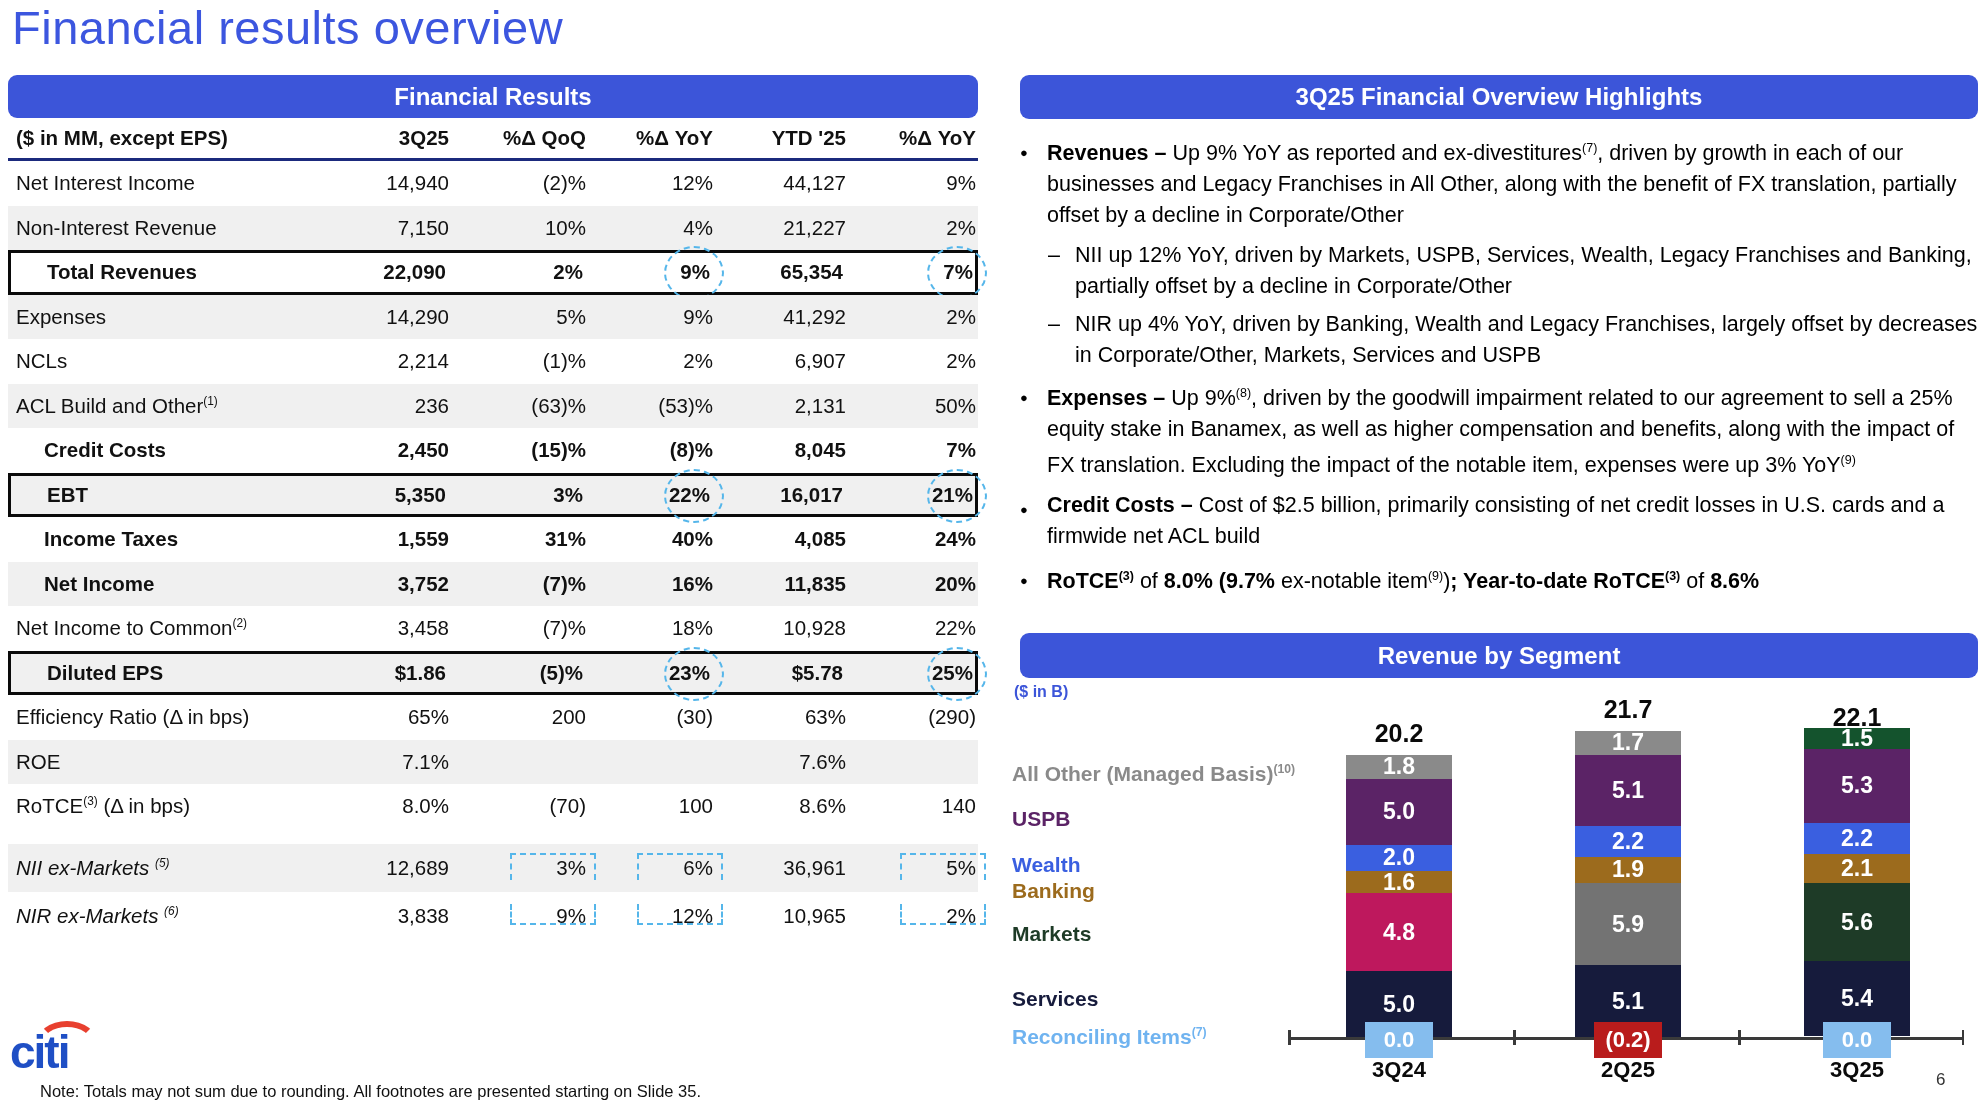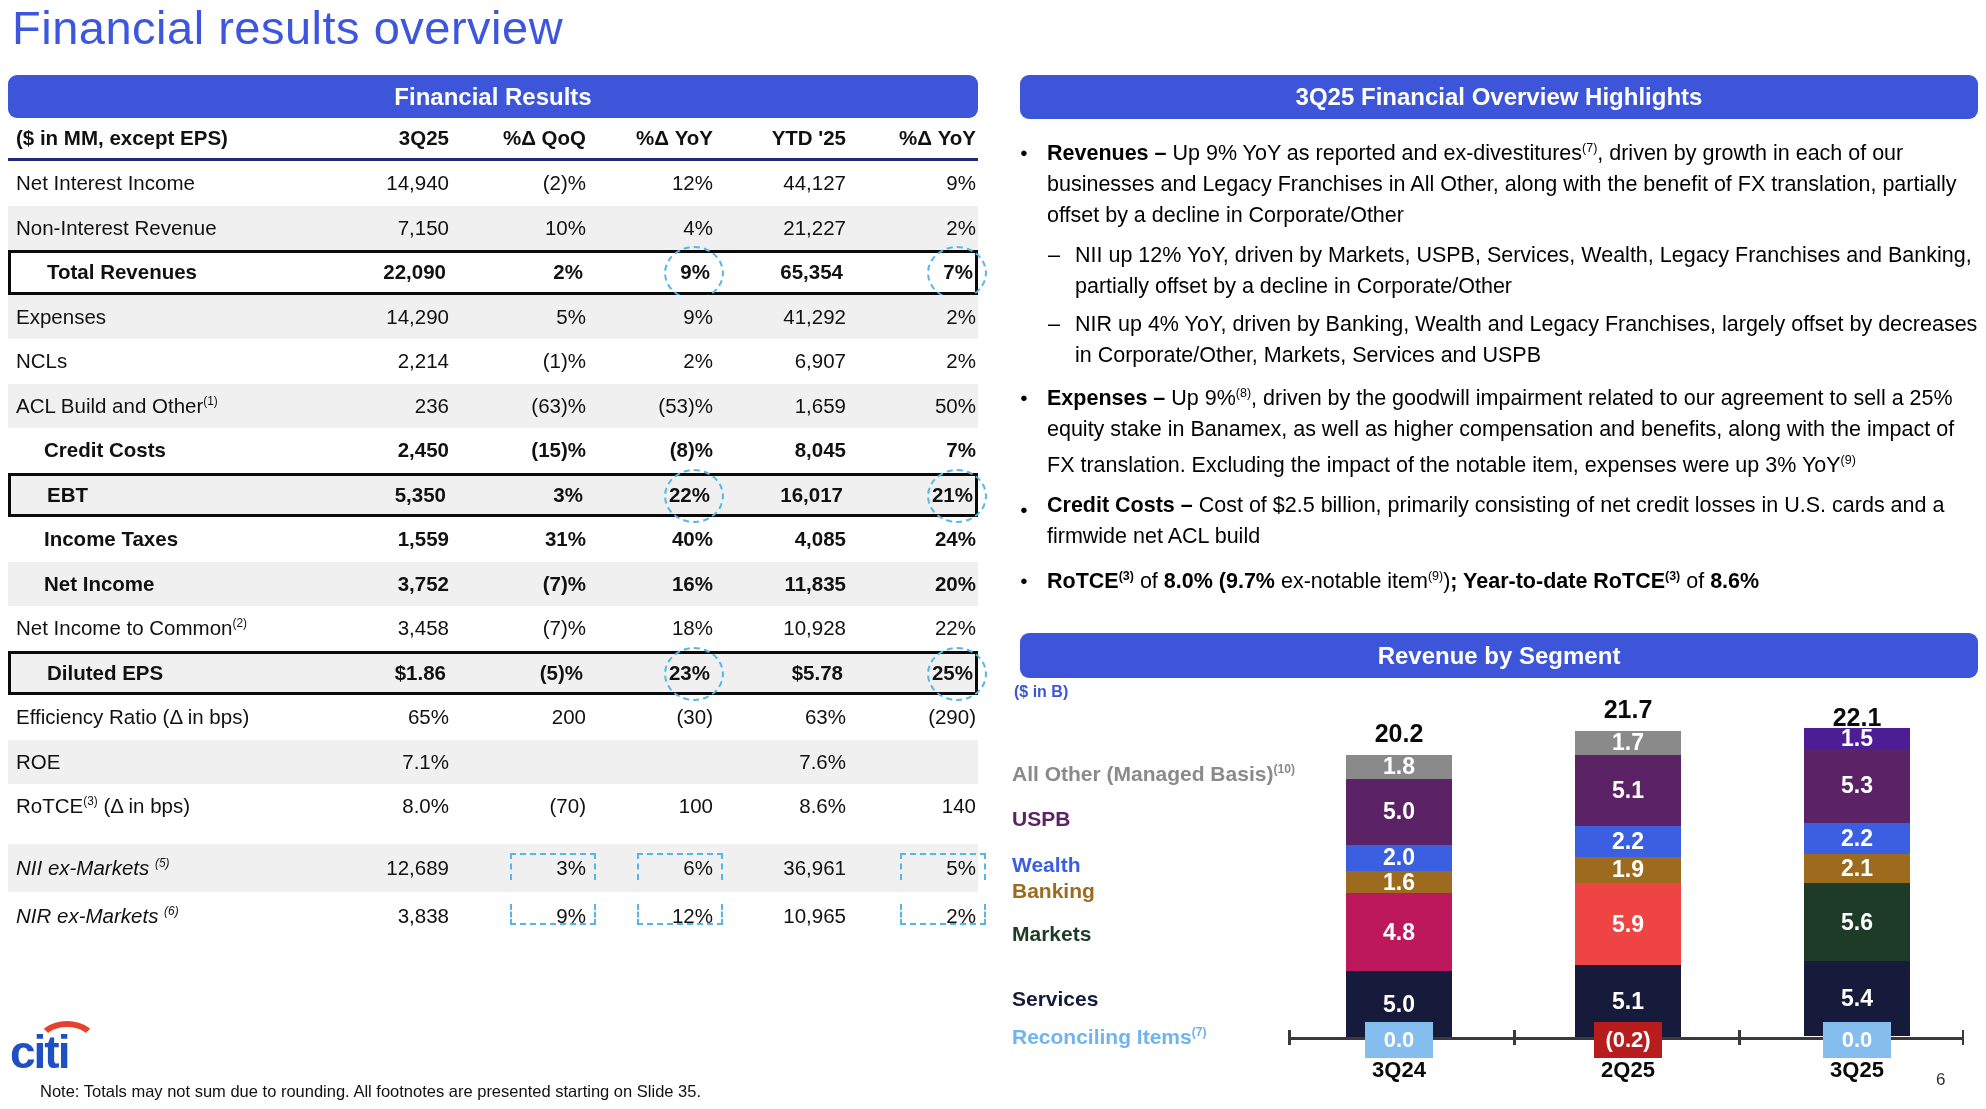--- a/index.html
+++ b/index.html
@@ -122,21 +122,21 @@
         <div class="cell num c2">(1)%</div>
         <div class="cell num c3">2%</div>
         <div class="cell num c4">6,907</div>
         <div class="cell num c5">2%</div>
       </div>
       <div class="trow stripe">
         <div class="cell lab"><span>ACL Build and Other</span><sup>(1)</sup></div>
         <div class="cell num c1">236</div>
         <div class="cell num c2">(63)%</div>
         <div class="cell num c3">(53)%</div>
-        <div class="cell num c4">1,659</div>
+        <div class="cell num c4">2,131</div>
         <div class="cell num c5">50%</div>
       </div>
       <div class="trow bold">
         <div class="cell lab"><span>Credit Costs</span></div>
         <div class="cell num c1">2,450</div>
         <div class="cell num c2">(15)%</div>
         <div class="cell num c3">(8)%</div>
         <div class="cell num c4">8,045</div>
         <div class="cell num c5">7%</div>
       </div>
@@ -279,28 +279,28 @@
         <div class="seg" style="height: 69.8px; background: rgb(22, 27, 60);">5.0</div>
       </div>
       <div class="total" style="left: 329px; top: 86px;">20.2</div>
       <div class="recon" style="left: 345px; background: rgb(133, 189, 238);">0.0</div>
       <div class="xlab" style="left: 329px;">3Q24</div>
       <div class="bar" style="left: 555px; top: 98px; height: 306px;">
         <div class="seg" style="height: 23.732px; background: rgb(138, 138, 138);">1.7</div>
         <div class="seg" style="height: 71.196px; background: rgb(91, 35, 102);">5.1</div>
         <div class="seg" style="height: 30.712px; background: rgb(58, 95, 224);">2.2</div>
         <div class="seg" style="height: 26.524px; background: rgb(156, 107, 29);">1.9</div>
-        <div class="seg" style="height: 82.364px; background: #ef4444;">5.9</div>
+        <div class="seg" style="height: 82.364px; background: #737373;">5.9</div>
         <div class="seg" style="height: 71.196px; background: rgb(22, 27, 60);">5.1</div>
       </div>
       <div class="total" style="left: 558px; top: 62px;">21.7</div>
       <div class="recon" style="left: 574px; background: #b91c1c;">(0.2)</div>
       <div class="xlab" style="left: 558px;">2Q25</div>
       <div class="bar" style="left: 784px; top: 95px; height: 309px;">
-        <div class="seg" style="height: 20.94px; background: #4c1d95;">1.5</div>
+        <div class="seg" style="height: 20.94px; background: #14532d;">1.5</div>
         <div class="seg" style="height: 73.988px; background: rgb(91, 35, 102);">5.3</div>
         <div class="seg" style="height: 30.712px; background: rgb(58, 95, 224);">2.2</div>
         <div class="seg" style="height: 29.316px; background: rgb(156, 107, 29);">2.1</div>
         <div class="seg" style="height: 78.176px; background: rgb(30, 59, 39);">5.6</div>
         <div class="seg" style="height: 75.384px; background: rgb(22, 27, 60);">5.4</div>
       </div>
       <div class="total" style="left: 787px; top: 70px;">22.1</div>
       <div class="recon" style="left: 803px; background: rgb(133, 189, 238);">0.0</div>
       <div class="xlab" style="left: 787px;">3Q25</div>
       <div class="legend-item" style="top: 129px; color: rgb(138, 138, 138);"><span>All Other (Managed Basis)</span><sup>(10)</sup></div>

